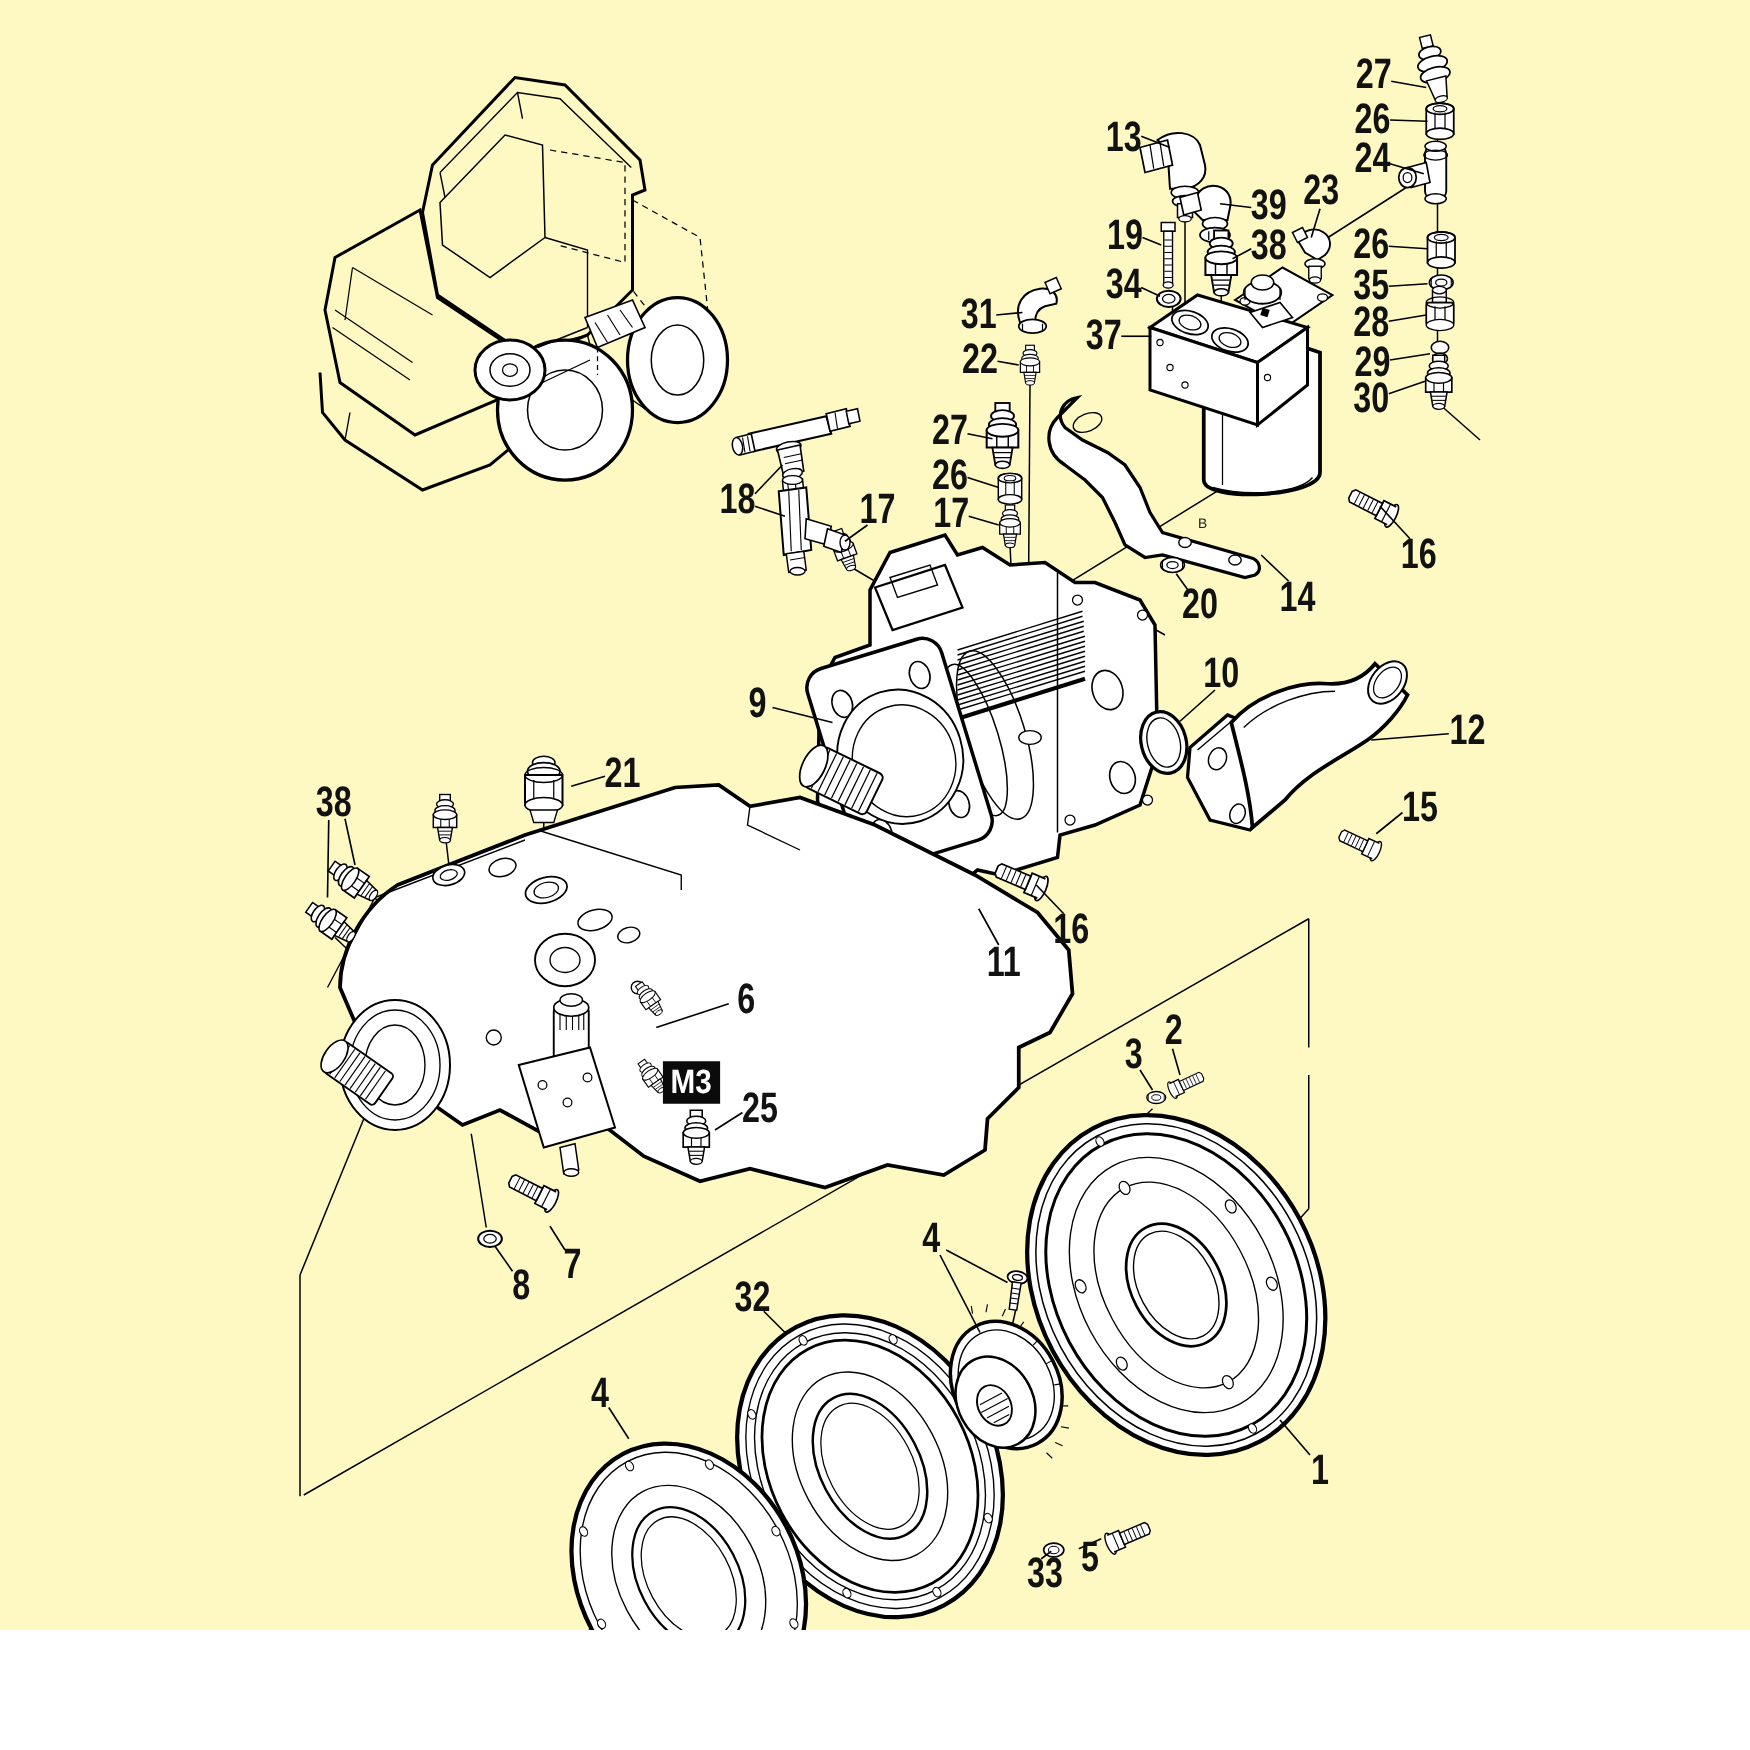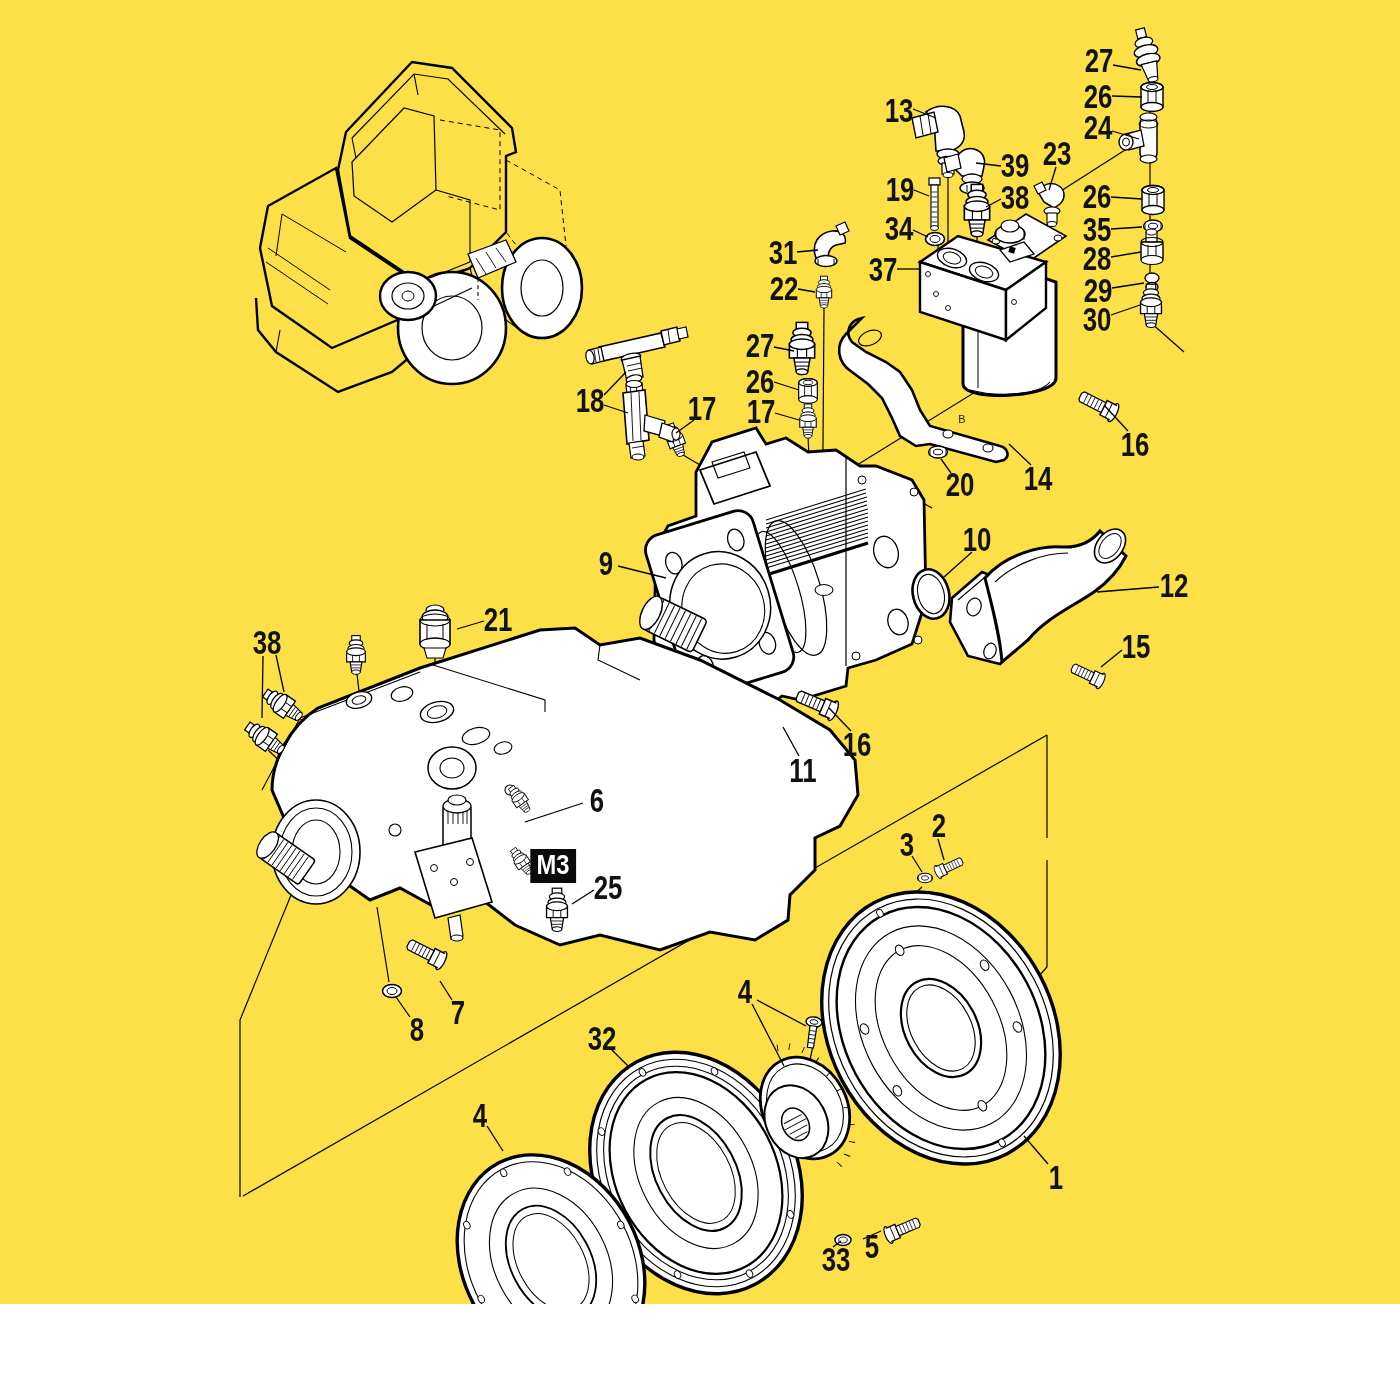--- a/index.html
+++ b/index.html
@@ -1,16 +1,16 @@
 <!DOCTYPE html>
 <html><head>
 <meta charset="utf-8">
 <style>
   html,body{margin:0;padding:0;background:#fff;}
-  .stage{position:relative;width:1400px;height:1304px;background:#fde047;overflow:hidden;
+  .stage{position:relative;width:1400px;height:1304px;background:#fef9c3;overflow:hidden;
          font-family:"Liberation Sans",sans-serif;}
   .stage svg{position:absolute;left:0;top:0;}
   .callout{position:absolute;font:700 34px "Liberation Sans",sans-serif;color:#121212;
            transform:translate(-50%,-50%) scaleX(.76);white-space:nowrap;letter-spacing:0;}
   .badge{position:absolute;background:#0b0b0b;color:#fff;font:700 27px/1 "Liberation Sans",sans-serif;
          padding:3px 7px 4px 7px;transform:translate(-50%,-50%) scaleX(.88);}
   .bmark{position:absolute;font:400 11px "Liberation Sans",sans-serif;color:#222;
          transform:translate(-50%,-50%);}
 </style>
 </head>

